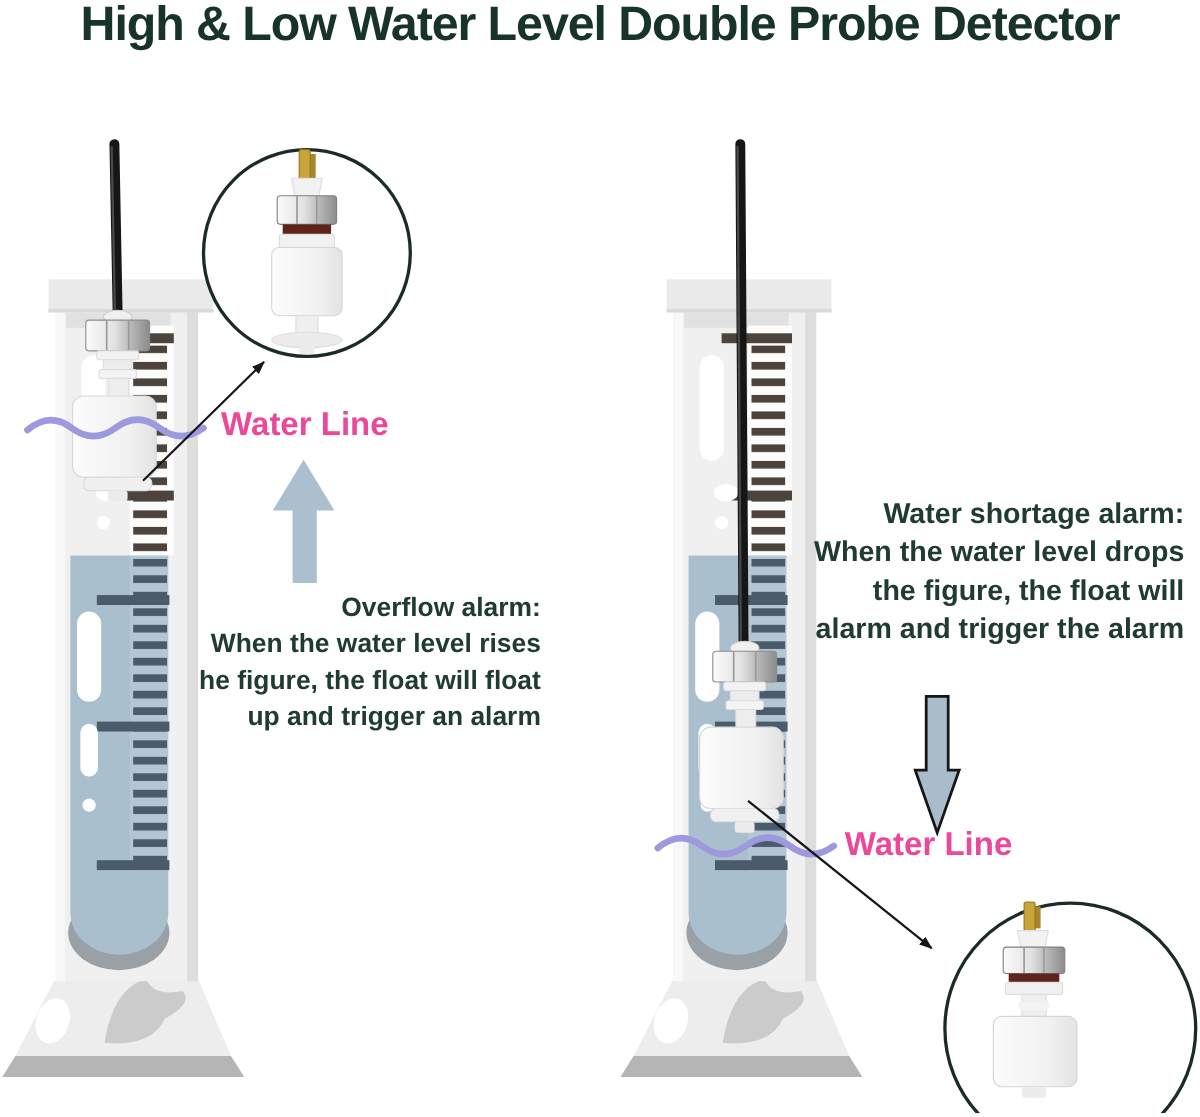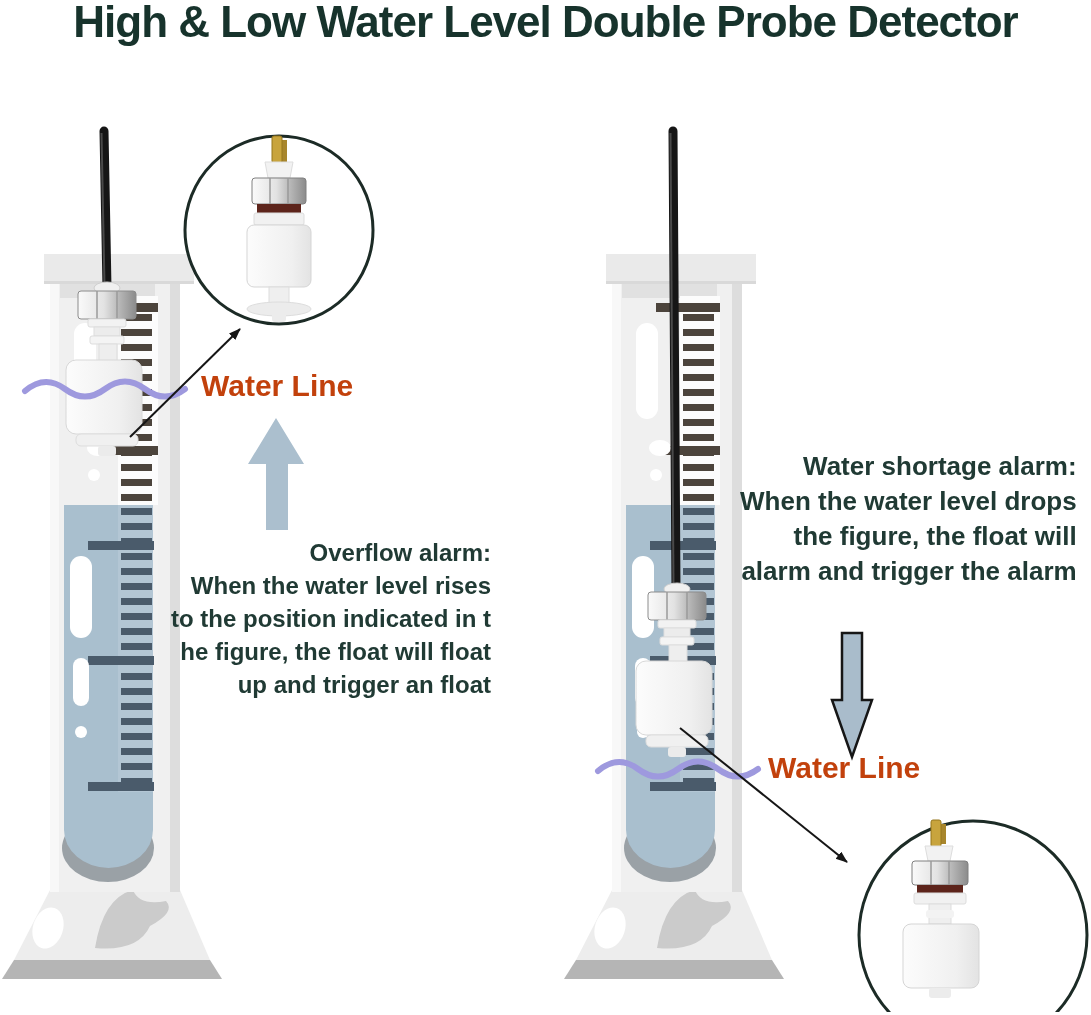--- a/index.html
+++ b/index.html
@@ -1,25 +1,25 @@
 <!DOCTYPE html>
 <html><head>
 <meta charset="utf-8">
 <style>
   html,body{margin:0;padding:0;background:#fff;}
   .canvas{position:relative;width:1091px;height:1012px;background:#fff;overflow:hidden;
           font-family:"Liberation Sans","DejaVu Sans",sans-serif;}
   .canvas svg{position:absolute;left:0;top:0;}
   .title{position:absolute;left:0;top:-4px;width:100%;text-align:center;
          font-weight:800;font-size:44px;line-height:52px;letter-spacing:-1px;color:#17332c;}
-  .wl{position:absolute;font-weight:700;font-size:30px;line-height:34px;color:#c2410c;white-space:nowrap;text-align:center;}
+  .wl{position:absolute;font-weight:700;font-size:30px;line-height:34px;color:#ec4899;white-space:nowrap;text-align:center;}
   .wl-left{left:201px;top:369px;}
   .wl-right{left:768px;top:751px;}
   .alarm{position:absolute;font-weight:700;color:#203a34;white-space:nowrap;text-align:right;}
-  .alarm-left{left:171px;top:536px;font-size:24px;line-height:33px;}
+  .alarm-left{left:181px;top:536px;font-size:24px;line-height:33px;}
   .alarm-right{left:740px;top:449px;font-size:26px;line-height:35px;}
 </style>
 </head>
 <body>
 
 <div class="canvas">
 
   <svg width="1091" height="1015" viewBox="0 0 1091 1015">
     <defs>
       <linearGradient id="nutG" x1="0" y1="0" x2="1" y2="0">
@@ -160,23 +160,22 @@
   </svg>
 
   <div class="title">High &amp; Low Water Level Double Probe Detector</div>
 
   <div class="wl wl-left">Water Line</div>
   <div class="wl wl-right">Water Line</div>
 
   <div class="alarm alarm-left">
     <div class="alarm-line">Overflow alarm:</div>
     <div class="alarm-line">When the water level rises</div>
-    <div class="alarm-line">to the position indicated in t</div>
     <div class="alarm-line">he figure, the float will float</div>
-    <div class="alarm-line">up and trigger an float</div>
+    <div class="alarm-line">up and trigger an alarm</div>
   </div>
 
   <div class="alarm alarm-right">
     <div class="alarm-line">Water shortage alarm:</div>
     <div class="alarm-line">When the water level drops</div>
     <div class="alarm-line">the figure, the float will</div>
     <div class="alarm-line">alarm and trigger the alarm</div>
   </div>
 
 </div>

